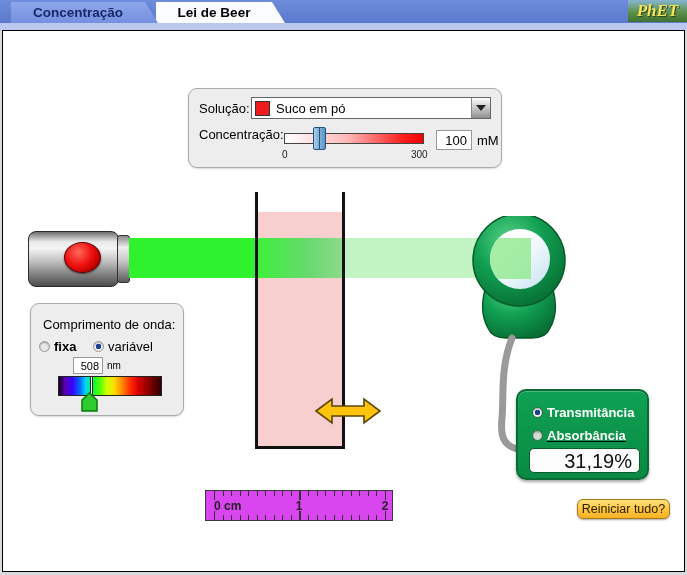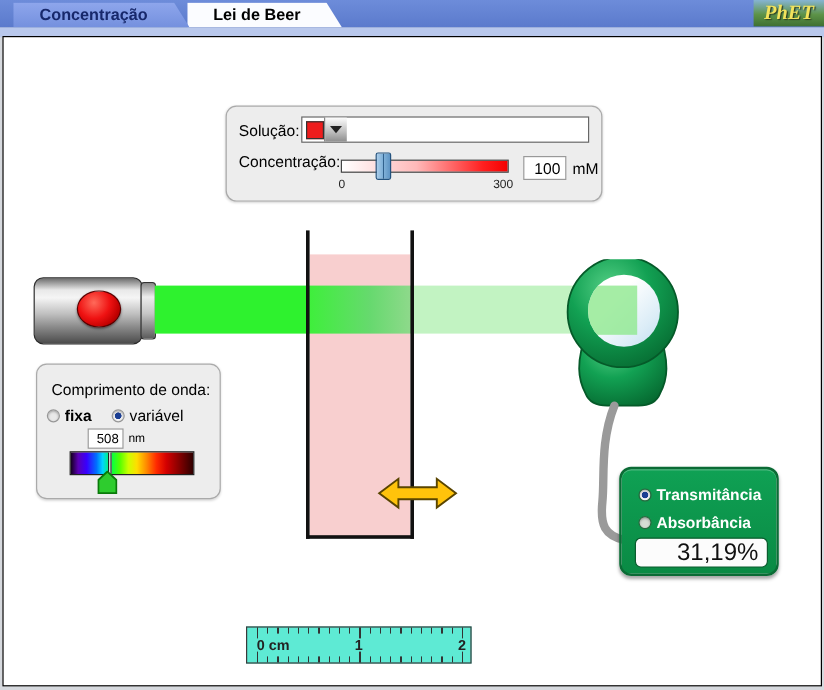--- a/index.html
+++ b/index.html
@@ -99,22 +99,22 @@
       background:linear-gradient(180deg,#0fa154 0%,#0a8a44 100%); border:2px solid #0b6b35; border-radius:10px;
       box-shadow:0 2px 3px rgba(0,0,0,.35), inset 0 1px 0 rgba(255,255,255,.25); }
   .dp-radio-label { font-size:13px; font-weight:bold; color:#fff; }
   .dp-radio { background:#d5ddd5; border:1px solid #29683f; }
   .dp-radio.selected { background:radial-gradient(circle,#1c3f94 0 2.6px,#f6f6f6 3px); }
   .dp-value { position:absolute; left:11px; top:57px; width:111px; height:25px; background:#fcfcfc;
       border:1px solid #0a5c2e; border-radius:5px; font-size:20px; color:#111; text-align:right;
       padding:1px 7px 12px 0; }
 
   
-  .ruler { position:absolute; left:205px; top:490px; width:188px; height:31px; background:#5eead4;
-      border:1.5px solid #3a3a3a; cursor:grab;margin-top:32px; }
+  .ruler { position:absolute; left:205px; top:490px; width:188px; height:31px; background:#d946ef;
+      border:1.5px solid #3a3a3a; cursor:grab; }
   .ticks { position:absolute; left:8px; width:173px; }
   .ticks.minor { background:repeating-linear-gradient(90deg,#333 0 1px,transparent 1px 8.55px); height:5px; }
   .ticks.major { background:repeating-linear-gradient(90deg,#333 0 1px,transparent 1px 85.5px); height:9px; }
   .ticks.top { top:0; } .ticks.bottom { bottom:0; }
   .ruler-label { position:absolute; top:50%; transform:translateY(-50%); font-size:12px; font-weight:bold; color:#222; }
   .rl-0 { left:8px; } .rl-1 { left:93px; transform:translate(-50%,-50%); } .rl-2 { left:179px; transform:translate(-50%,-50%); }
 
   
   .reset-button { position:absolute; left:577px; top:499px; width:93px; height:20px;
       background:linear-gradient(180deg,#ffe27c 0%,#fcc53e 55%,#f7b226 100%);
@@ -138,20 +138,21 @@
       <span>PhET</span>
     </div>
   </div>
   <div class="tabstrip"></div>
   <div class="frame"></div>
 
   <div class="panel solution-panel">
     <span class="sp-label" style="left:10px; top:12px;">Solução:</span>
     <div class="combo">
       <span class="swatch" style="background:#ee1c1c;"></span>
+      <span class="combo-text">Suco em pó</span>
       <span class="combo-btn">
         <span class="combo-caret"></span>
       </span>
     </div>
     <span class="sp-label" style="left:10px; top:38px;">Concentração:</span>
     <div class="slider-track"></div>
     <div class="slider-handle"></div>
     <span class="tick-label" style="left:93px; top:60px;">0</span>
     <span class="tick-label" style="left:222px; top:60px;">300</span>
     <input class="value-box" style="left: 247px; top: 41px; width: 36px; height: 20px;" value="100">
@@ -217,31 +218,34 @@
 
   <svg class="cable" width="32" height="122" viewBox="0 0 32 122">
     <path d="M18 4 C6 34 10 64 8 84 C6 104 10 112 26 116" fill="none" stroke="#9a9a9a" stroke-width="7" stroke-linecap="round"></path>
   </svg>
 
   <div class="display-panel">
     <div class="radio-row" style="left:14px; top:14px;">
       <span class="radio dp-radio selected"></span>
       <span class="dp-radio-label">Transmitância</span>
     </div>
-    <div class="radio-row" style="left:14px; top:37px;">
+    <div class="radio-row" style="left:14px; top:37px;text-decoration:underline;">
       <span class="radio dp-radio"></span>
       <span class="dp-radio-label">Absorbância</span>
     </div>
     <div class="dp-value">31,19%</div>
   </div>
 
   <div class="ruler">
     <div class="ticks minor top"></div>
     <div class="ticks major top"></div>
     <div class="ticks minor bottom"></div>
     <div class="ticks major bottom"></div>
     <span class="ruler-label rl-0">0 cm</span>
     <span class="ruler-label rl-1">1</span>
     <span class="ruler-label rl-2">2</span>
   </div>
 
+  <div class="reset-button">
+    <span>Reiniciar tudo?</span>
+  </div>
 
 </div>
 
 </body></html>

